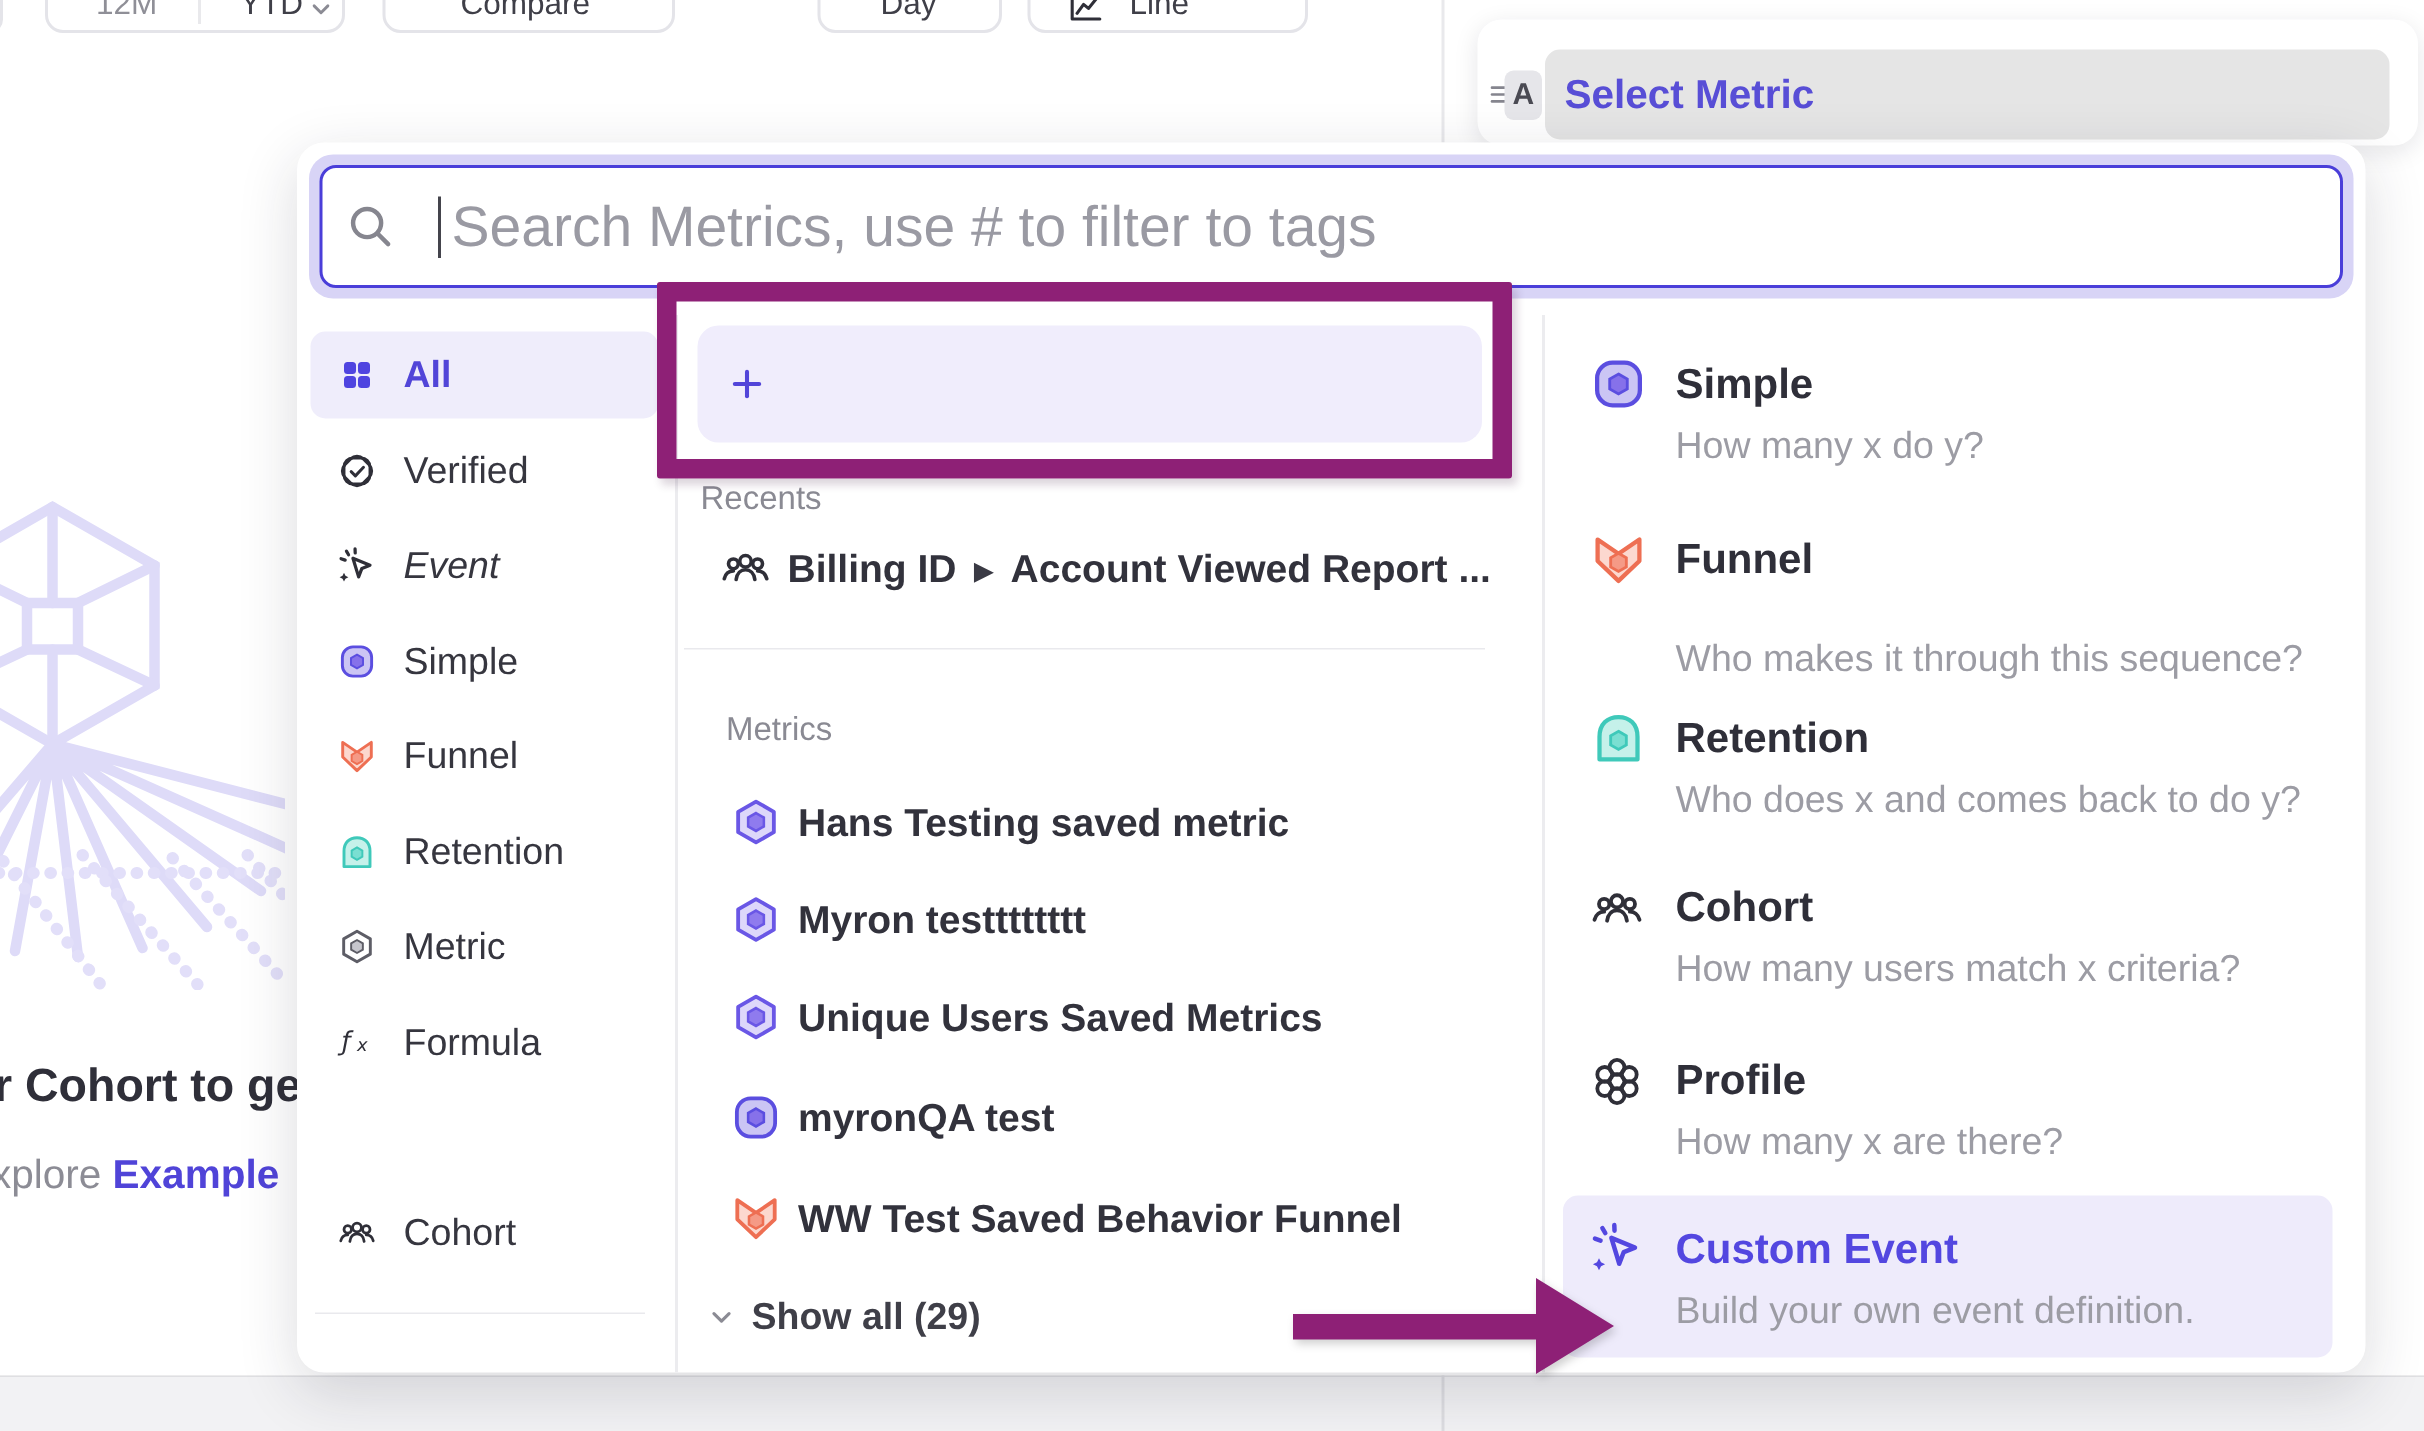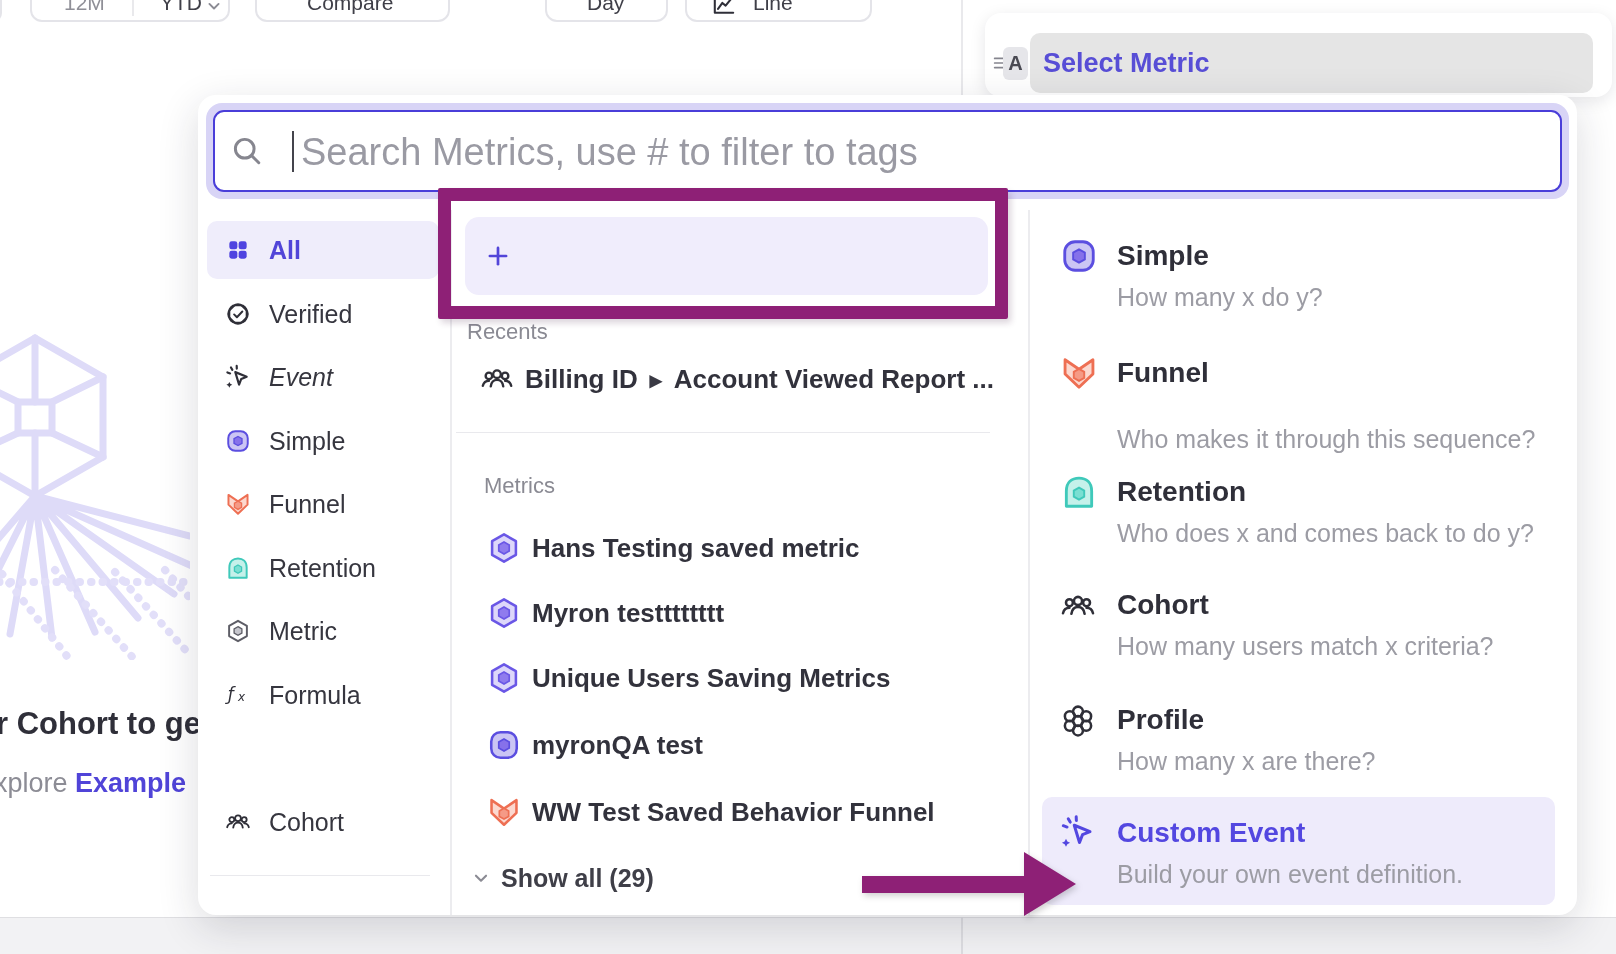--- a/index.html
+++ b/index.html
@@ -318,21 +318,21 @@
         </span>
       <span class="mtext">Myron testttttttt</span>
     </div>
     <div class="mitem" style="left:289px;top:561px;">
       <span class="ic">
           <svg viewBox="0 0 24 24" xmlns="http://www.w3.org/2000/svg">
             <path d="M12 2.4 L20.4 7.2 L20.4 16.8 L12 21.6 L3.6 16.8 L3.6 7.2 Z" fill="#ddd7fa" stroke="#6a57e6" stroke-width="1.8" stroke-linejoin="round"></path>
             <path d="M12 7.8 L15.7 9.9 L15.7 14.1 L12 16.2 L8.3 14.1 L8.3 9.9 Z" fill="#8f7bee" stroke="#6a57e6" stroke-width="1.2"></path>
           </svg>
         </span>
-      <span class="mtext">Unique Users Saving Metrics</span>
+      <span class="mtext">Unique Users Saved Metrics</span>
     </div>
     <div class="mitem" style="left:289px;top:628px;">
       <span class="ic">
           <svg viewBox="0 0 24 24" xmlns="http://www.w3.org/2000/svg">
             <rect x="3" y="3" width="18" height="18" rx="6.5" fill="#cbc5f4" stroke="#5b4ee0" stroke-width="1.8"></rect>
             <path d="M12 7.8 L15.7 9.9 L15.7 14.1 L12 16.2 L8.3 14.1 L8.3 9.9 Z" fill="#8671ea" stroke="#5b4ee0" stroke-width="1.2"></path>
           </svg>
         </span>
       <span class="mtext">myronQA test</span>
     </div>

